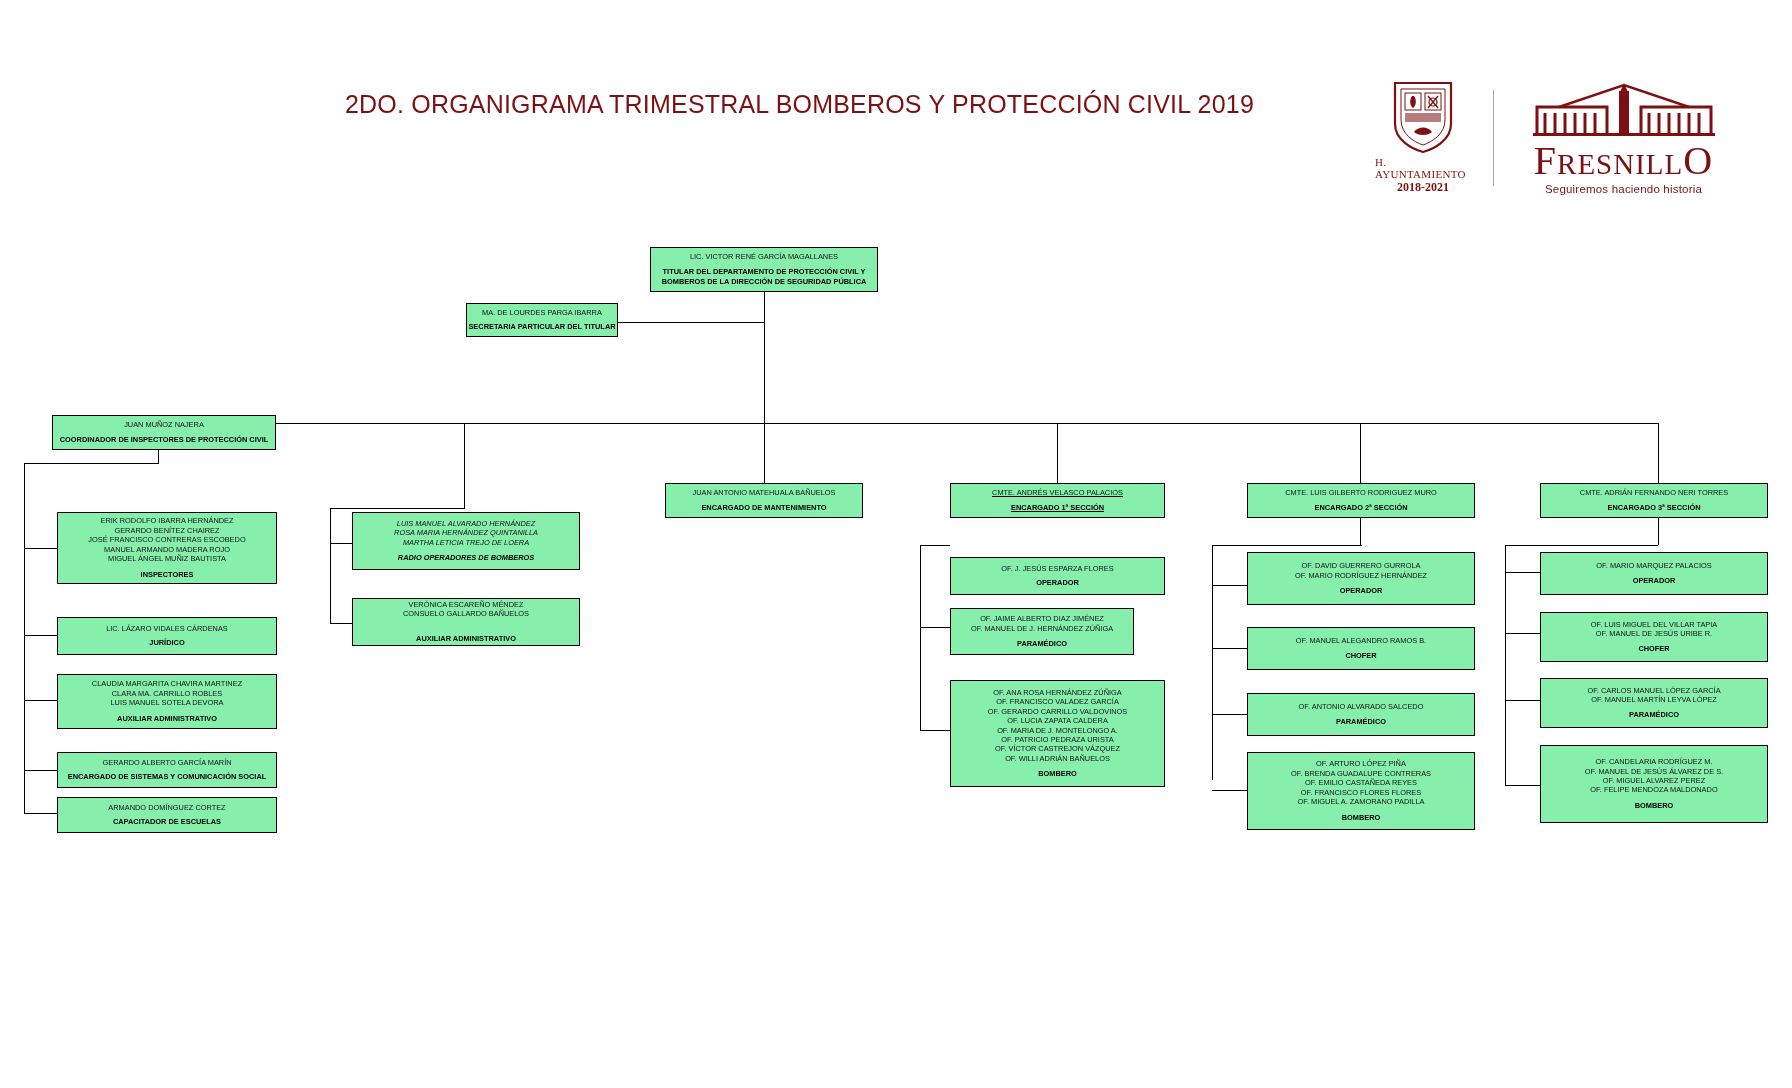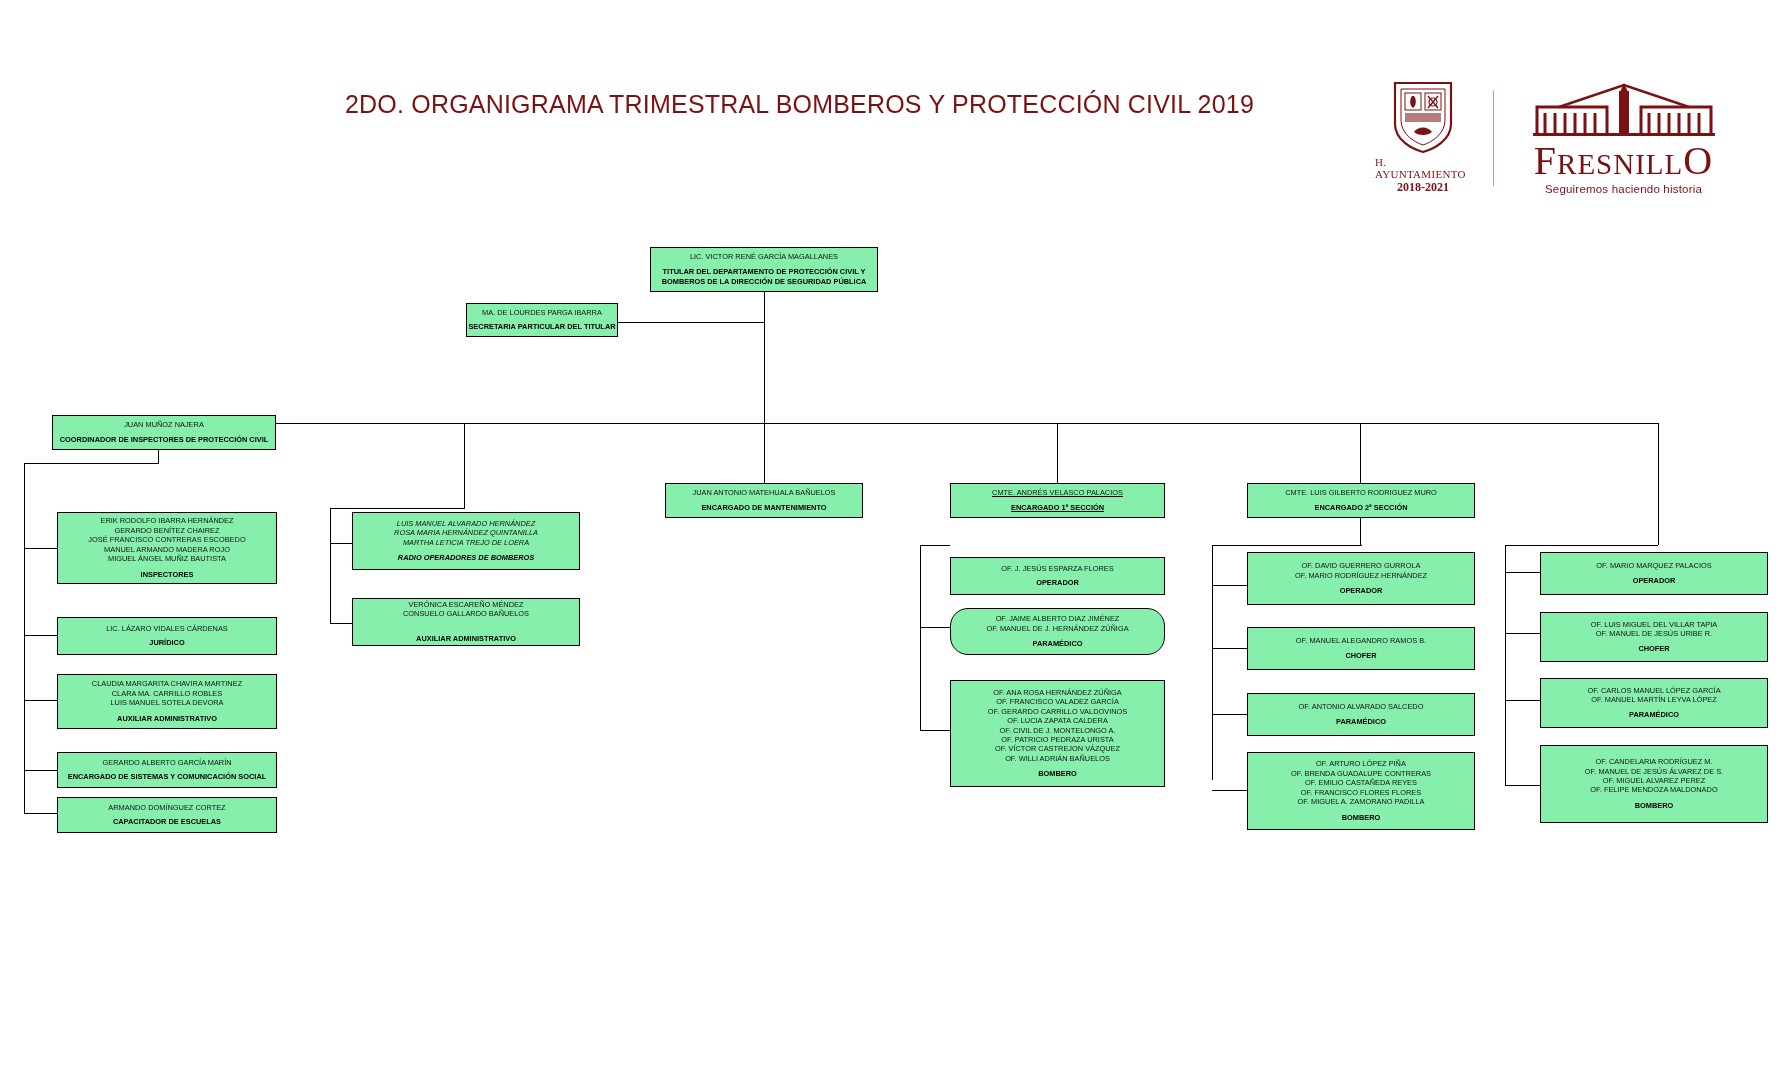--- a/index.html
+++ b/index.html
@@ -281,37 +281,37 @@
 
   <div class="box single" style="left:950px; top:557px; width:215px; height:38px;">
     <div class="names">
       <div>OF. J. JESÚS ESPARZA FLORES</div>
     </div>
     <div class="role">
       <div>OPERADOR</div>
     </div>
   </div>
 
-  <div class="box" style="left:950px; top:608px; width:215px; height:47px;border-radius:18px;">
+  <div class="box" style="left:950px; top:608px; width:184px; height:47px;">
     <div class="names">
       <div>OF. JAIME ALBERTO DIAZ JIMÉNEZ</div>
       <div>OF. MANUEL DE J. HERNÁNDEZ ZÚÑIGA</div>
     </div>
     <div class="role">
       <div>PARAMÉDICO</div>
     </div>
   </div>
 
   <div class="box" style="left:950px; top:680px; width:215px; height:107px;">
     <div class="names">
       <div>OF. ANA ROSA HERNÁNDEZ ZÚÑIGA</div>
       <div>OF. FRANCISCO VALADEZ GARCÍA</div>
       <div>OF. GERARDO CARRILLO VALDOVINOS</div>
       <div>OF. LUCIA ZAPATA CALDERA</div>
-      <div>OF. CIVIL DE J. MONTELONGO A.</div>
+      <div>OF. MARIA DE J. MONTELONGO A.</div>
       <div>OF. PATRICIO  PEDRAZA URISTA</div>
       <div>OF. VÍCTOR CASTREJON VÁZQUEZ</div>
       <div>OF. WILLI ADRIÁN BAÑUELOS</div>
     </div>
     <div class="role">
       <div>BOMBERO</div>
     </div>
   </div>
 
   <div class="box single" style="left:1247px; top:483px; width:228px; height:35px;">
@@ -357,20 +357,28 @@
       <div>OF. BRENDA GUADALUPE CONTRERAS</div>
       <div>OF. EMILIO CASTAÑEDA REYES</div>
       <div>OF. FRANCISCO FLORES FLORES</div>
       <div>OF. MIGUEL A. ZAMORANO PADILLA</div>
     </div>
     <div class="role">
       <div>BOMBERO</div>
     </div>
   </div>
 
+  <div class="box single" style="left:1540px; top:483px; width:228px; height:35px;">
+    <div class="names">
+      <div>CMTE. ADRIÁN FERNANDO NERI TORRES</div>
+    </div>
+    <div class="role">
+      <div>ENCARGADO 3ª SECCIÓN</div>
+    </div>
+  </div>
 
   <div class="box single" style="left:1540px; top:552px; width:228px; height:43px;">
     <div class="names">
       <div>OF. MARIO MARQUEZ PALACIOS</div>
     </div>
     <div class="role">
       <div>OPERADOR</div>
     </div>
   </div>
 

